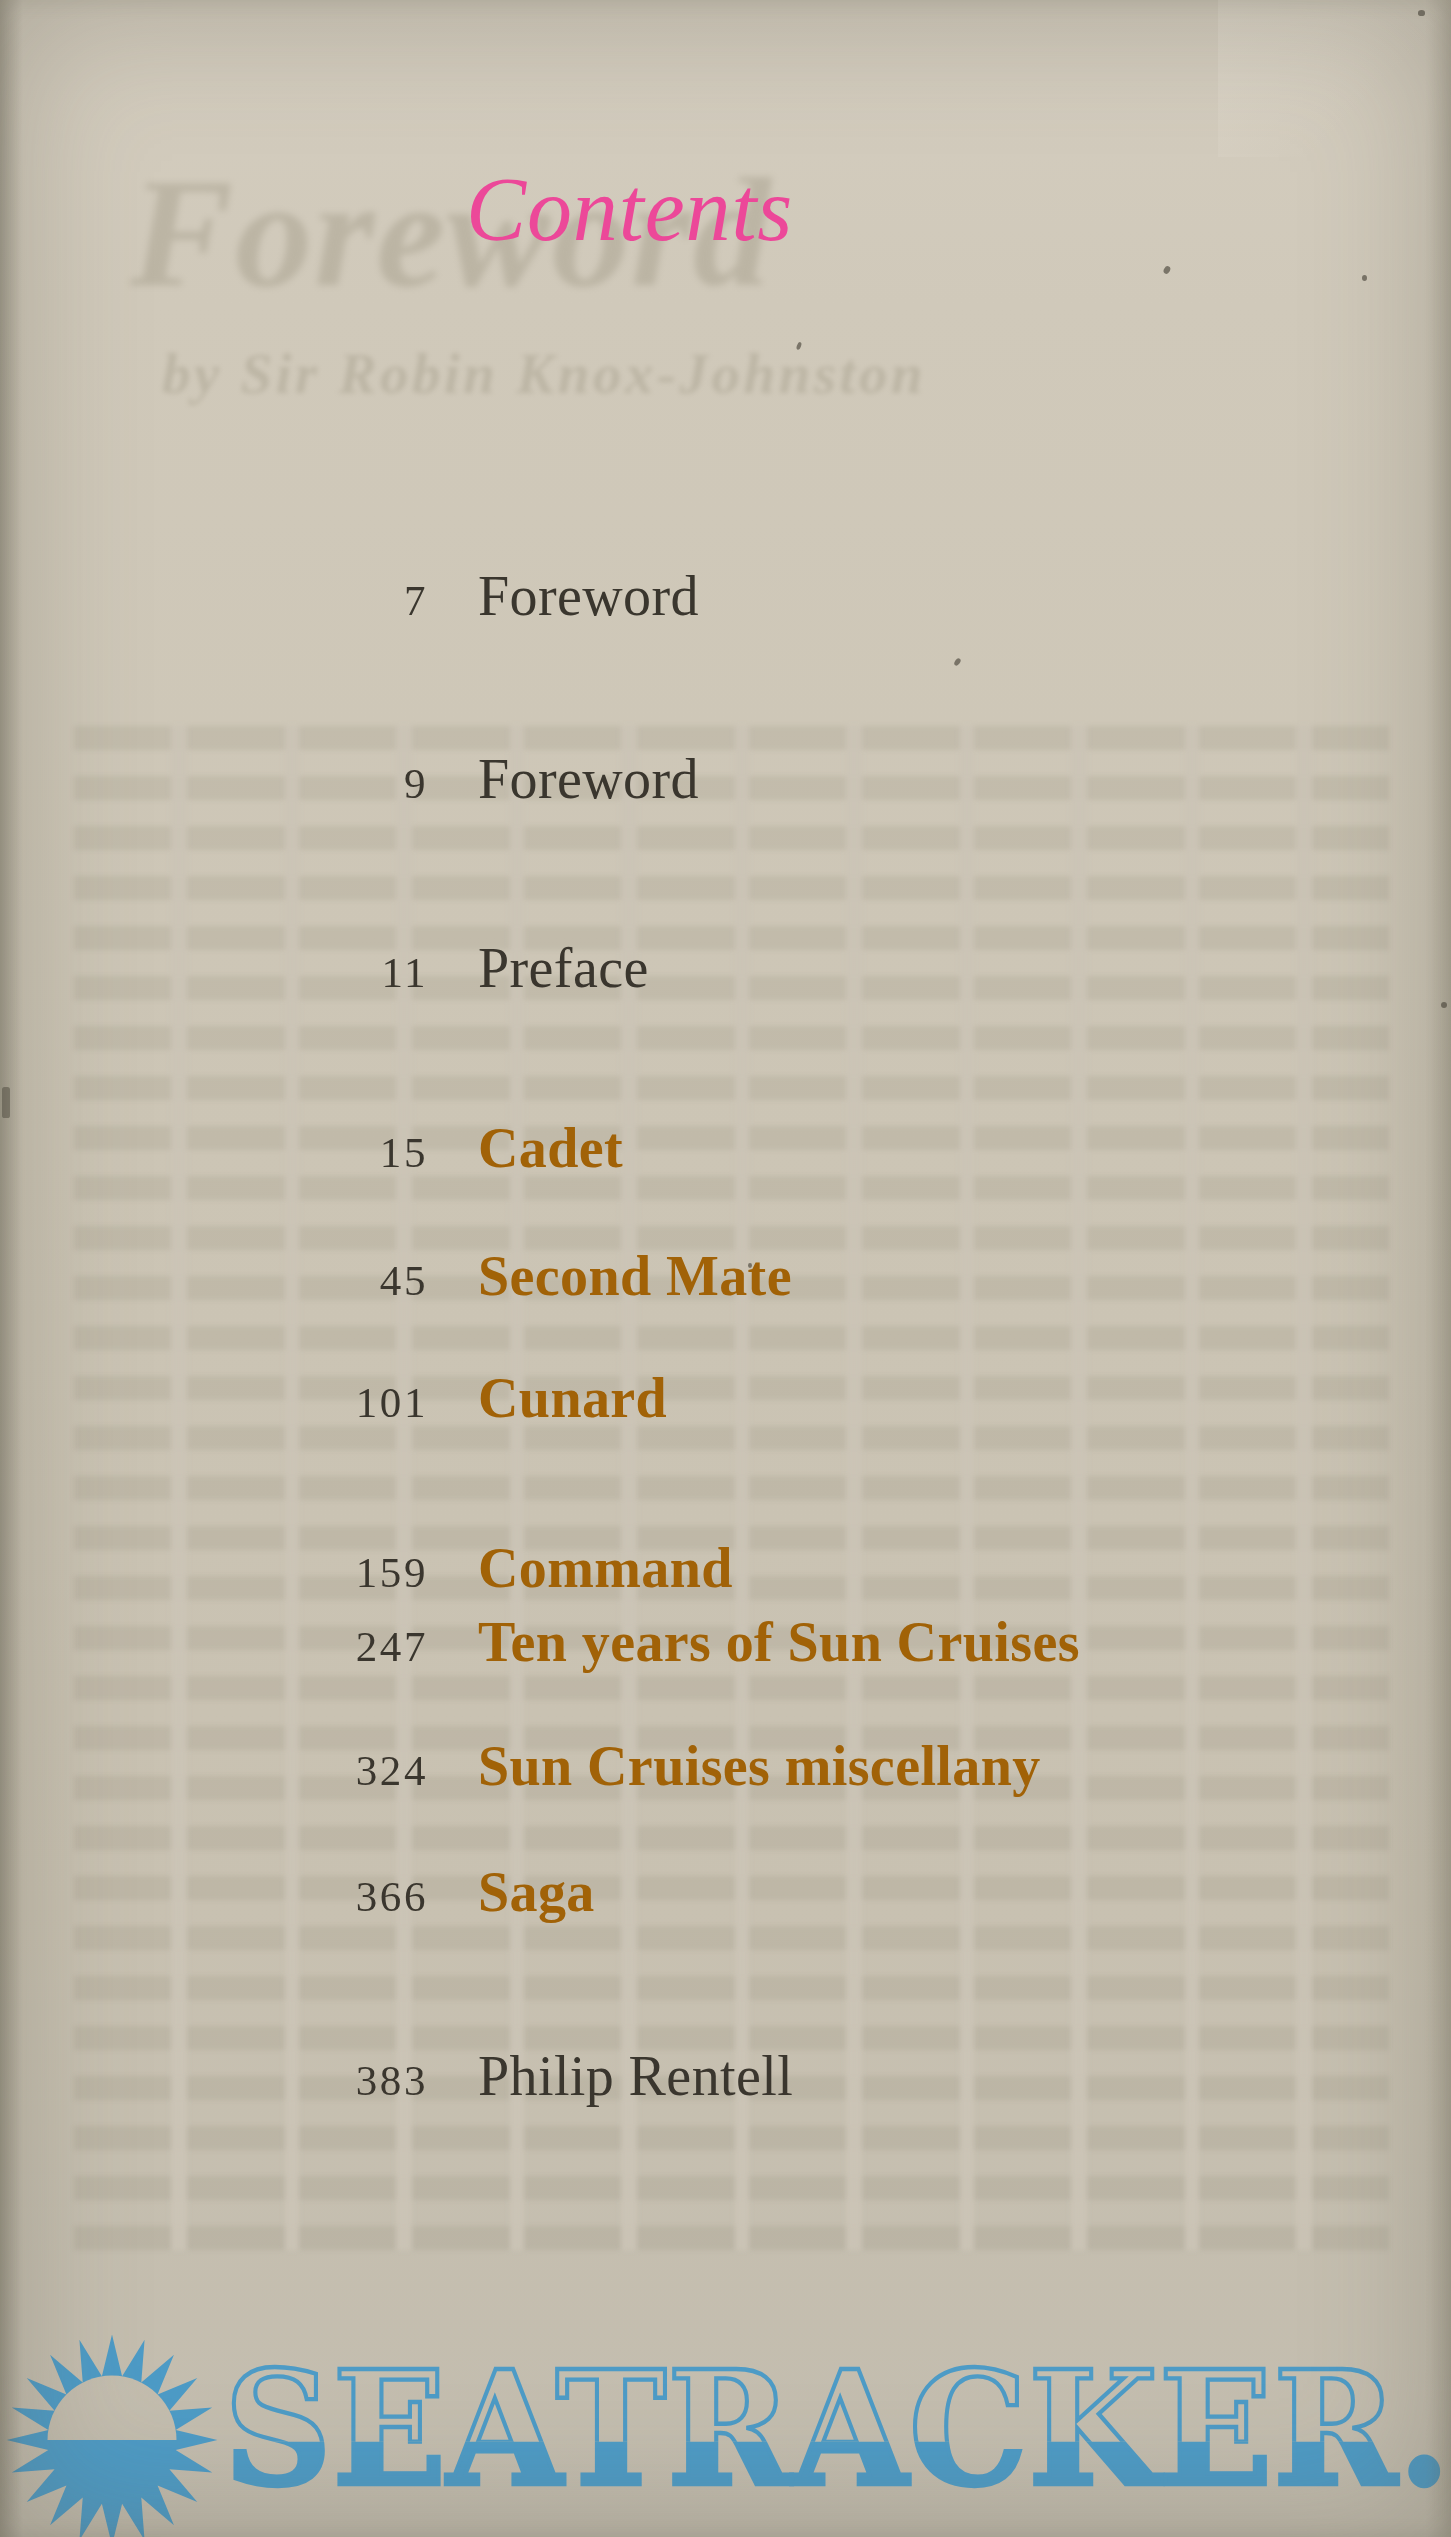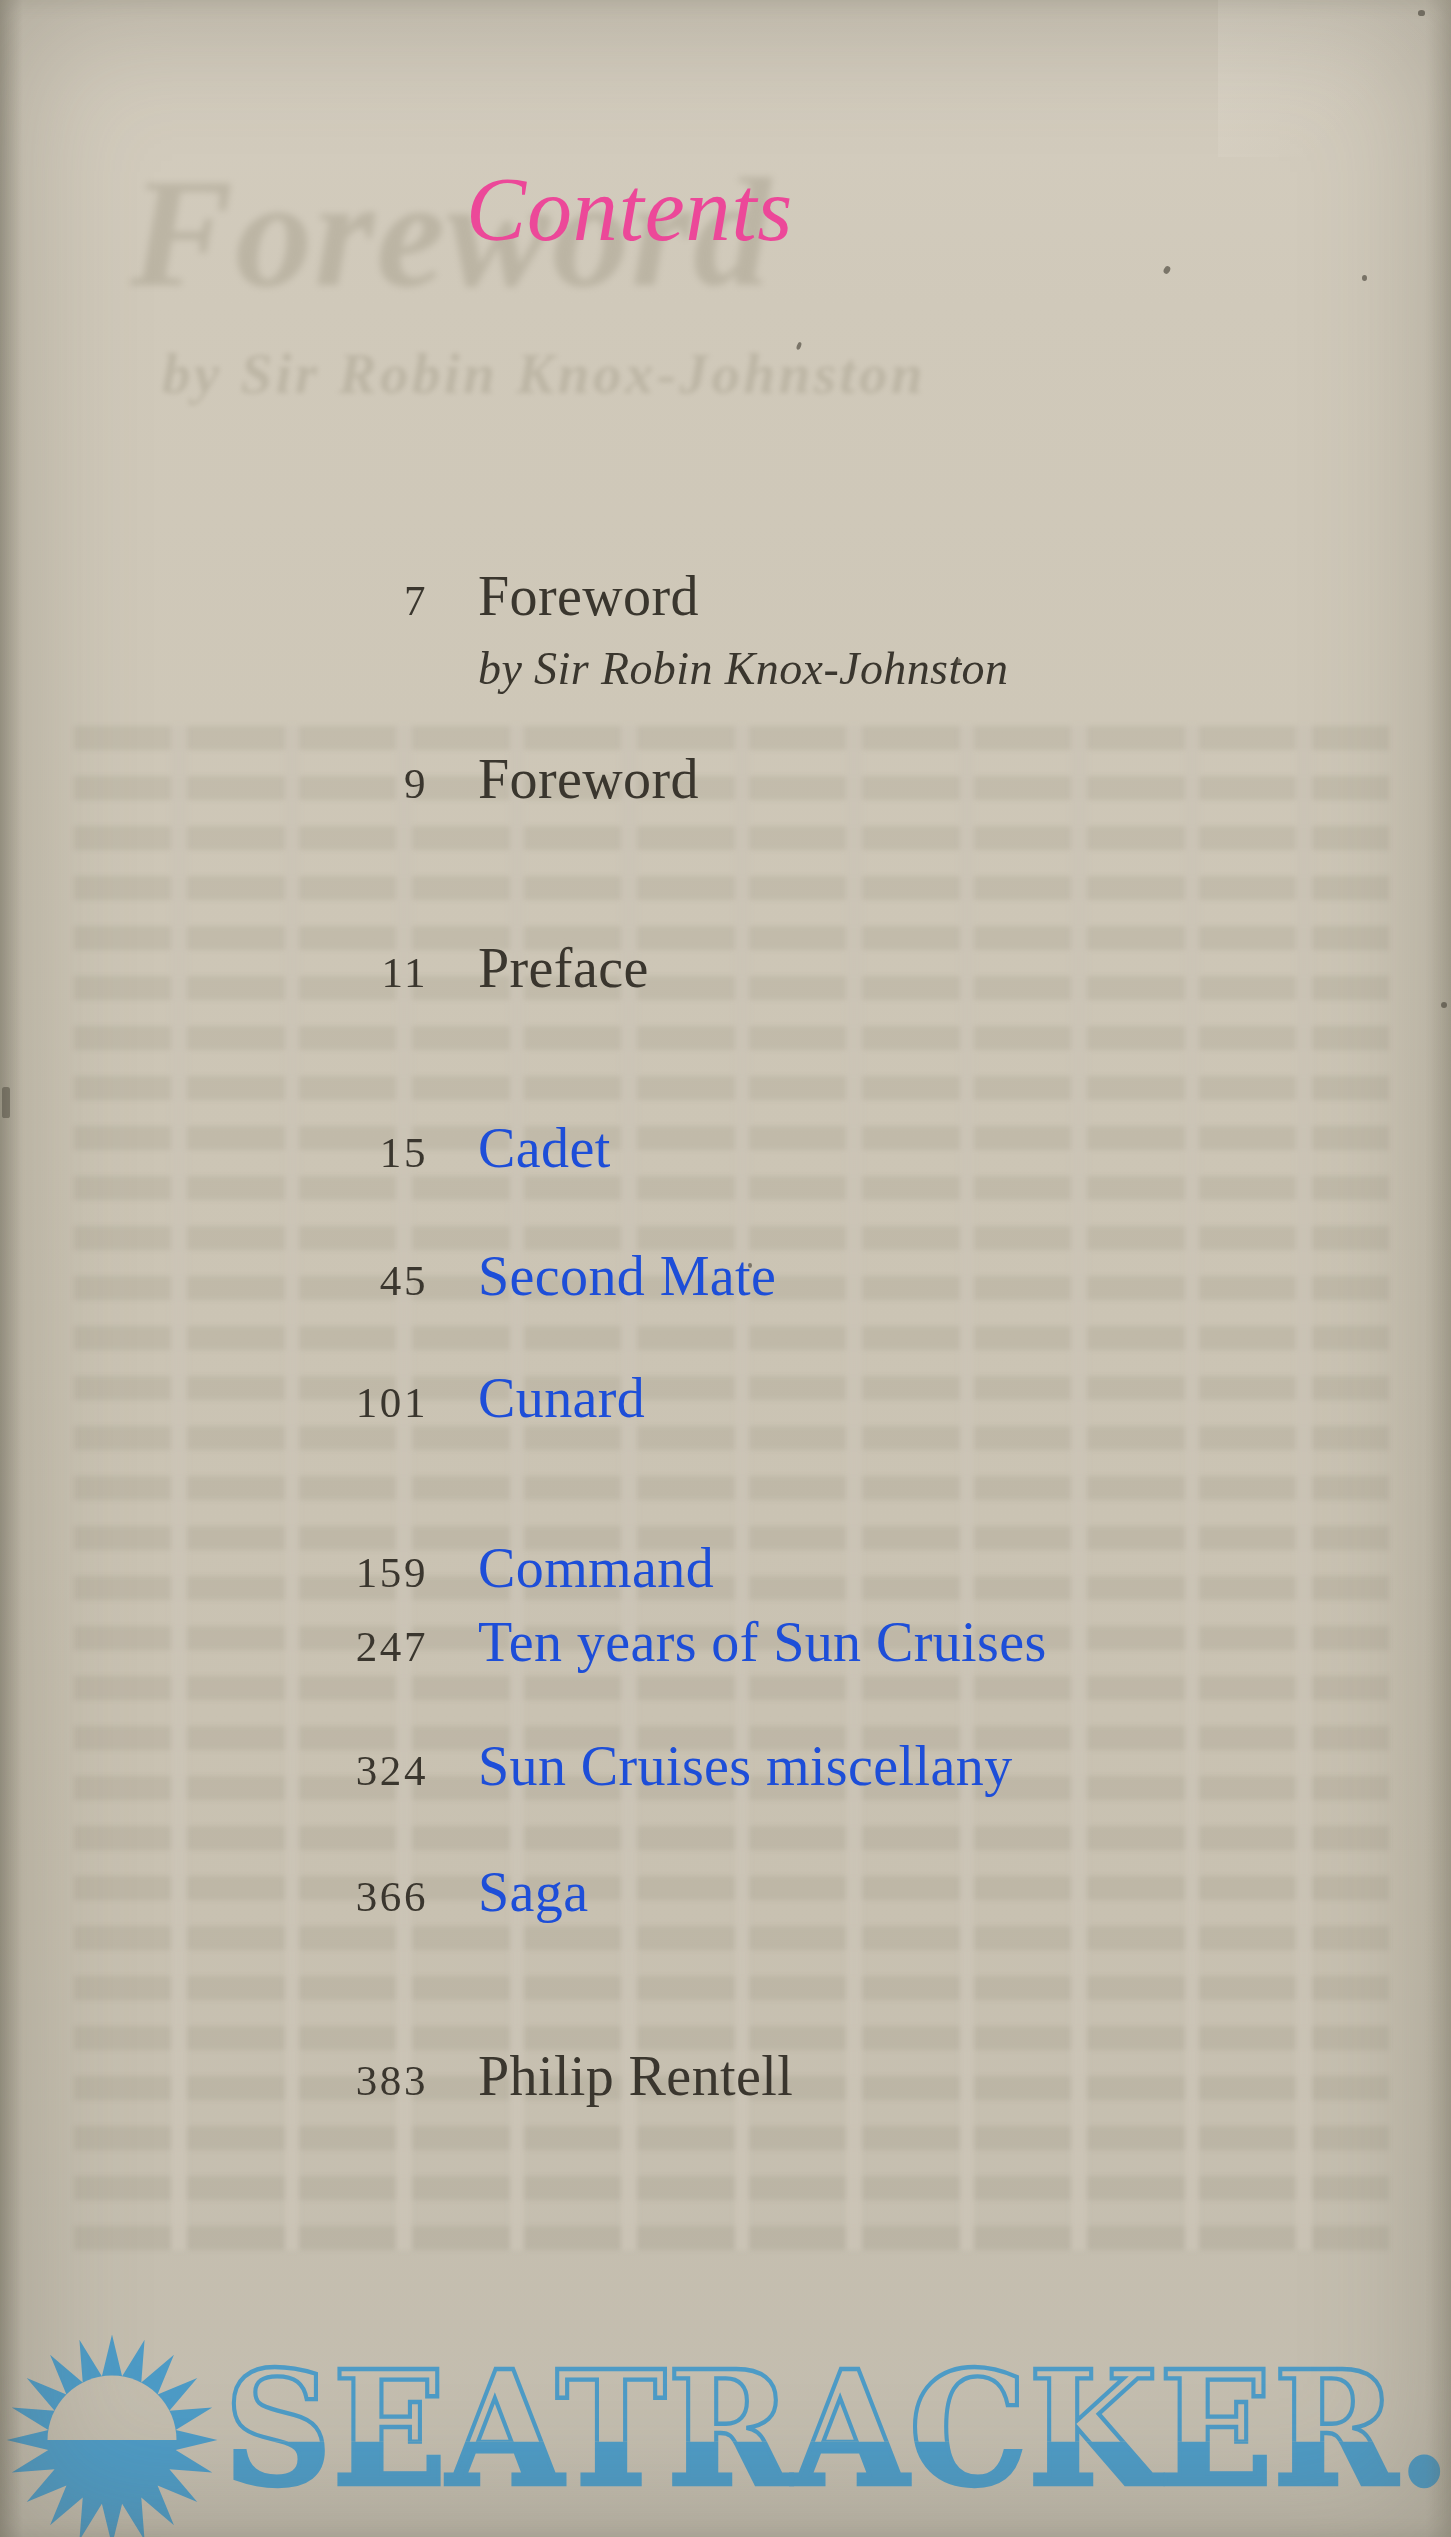--- a/index.html
+++ b/index.html
@@ -33,21 +33,21 @@
   }
   .toc-row{
     position:absolute;left:304px;display:flex;align-items:baseline;white-space:nowrap;
   }
   .toc-num{
     display:inline-block;width:124px;text-align:right;
     font-size:43px;color:#3a362e;font-variant-numeric:oldstyle-nums;letter-spacing:2.6px;
   }
   .toc-body{margin-left:50px;}
   .toc-title{font-size:56px;color:#3a362e;letter-spacing:0.4px;}
-  .toc-row.bold .toc-title{font-weight:400;color:#1d4ed8;text-align:center;}
+  .toc-row.bold .toc-title{font-weight:700;color:#a16207;text-align:center;}
   .toc-sub{
     font-size:46px;font-style:italic;color:#3a362e;margin-top:14px;letter-spacing:0.4px;
   }
   .r1{top:564px}.r2{top:747px}.r3{top:936px}.r4{top:1116px}.r5{top:1244px}
   .r6{top:1366px}.r7{top:1536px}.r8{top:1610px}.r9{top:1734px}.r10{top:1860px}.r11{top:2044px}
   
   .watermark{position:absolute;left:0;top:0;width:100%;height:100%;pointer-events:none;}
   .wm-sun{position:absolute;left:-3.5px;top:2325px;}
   .wm-text{
     position:absolute;left:224px;top:2351px;height:186px;
@@ -84,21 +84,20 @@
 <div class="ghost ghost-heading">Foreword</div>
 <div class="ghost ghost-subheading">by Sir Robin Knox-Johnston</div>
 <div class="ghost-paragraph"></div>
 
 <div class="page-title">Contents</div>
 
 <div class="toc-row r1">
   <span class="toc-num">7</span>
   <span class="toc-body">
     <div class="toc-title">Foreword</div>
-    <div class="toc-sub">by Sir Robin Knox-Johnston</div>
   </span>
 </div>
 
 <div class="toc-row r2">
   <span class="toc-num">9</span>
   <span class="toc-body">
     <div class="toc-title">Foreword</div>
   </span>
 </div>
 

